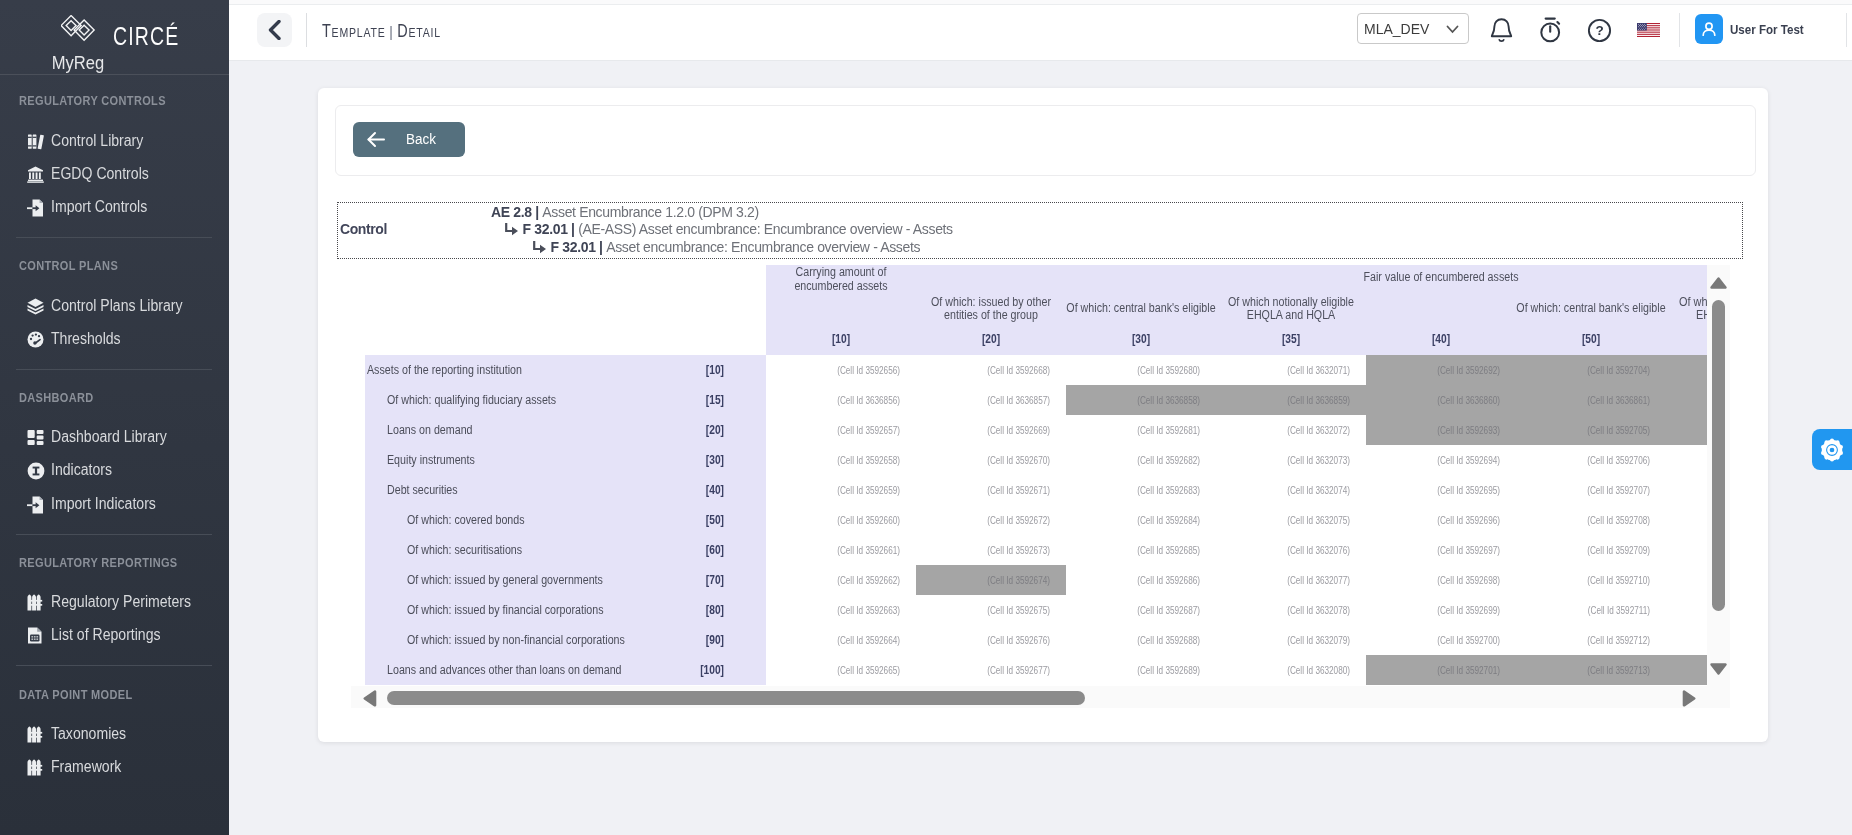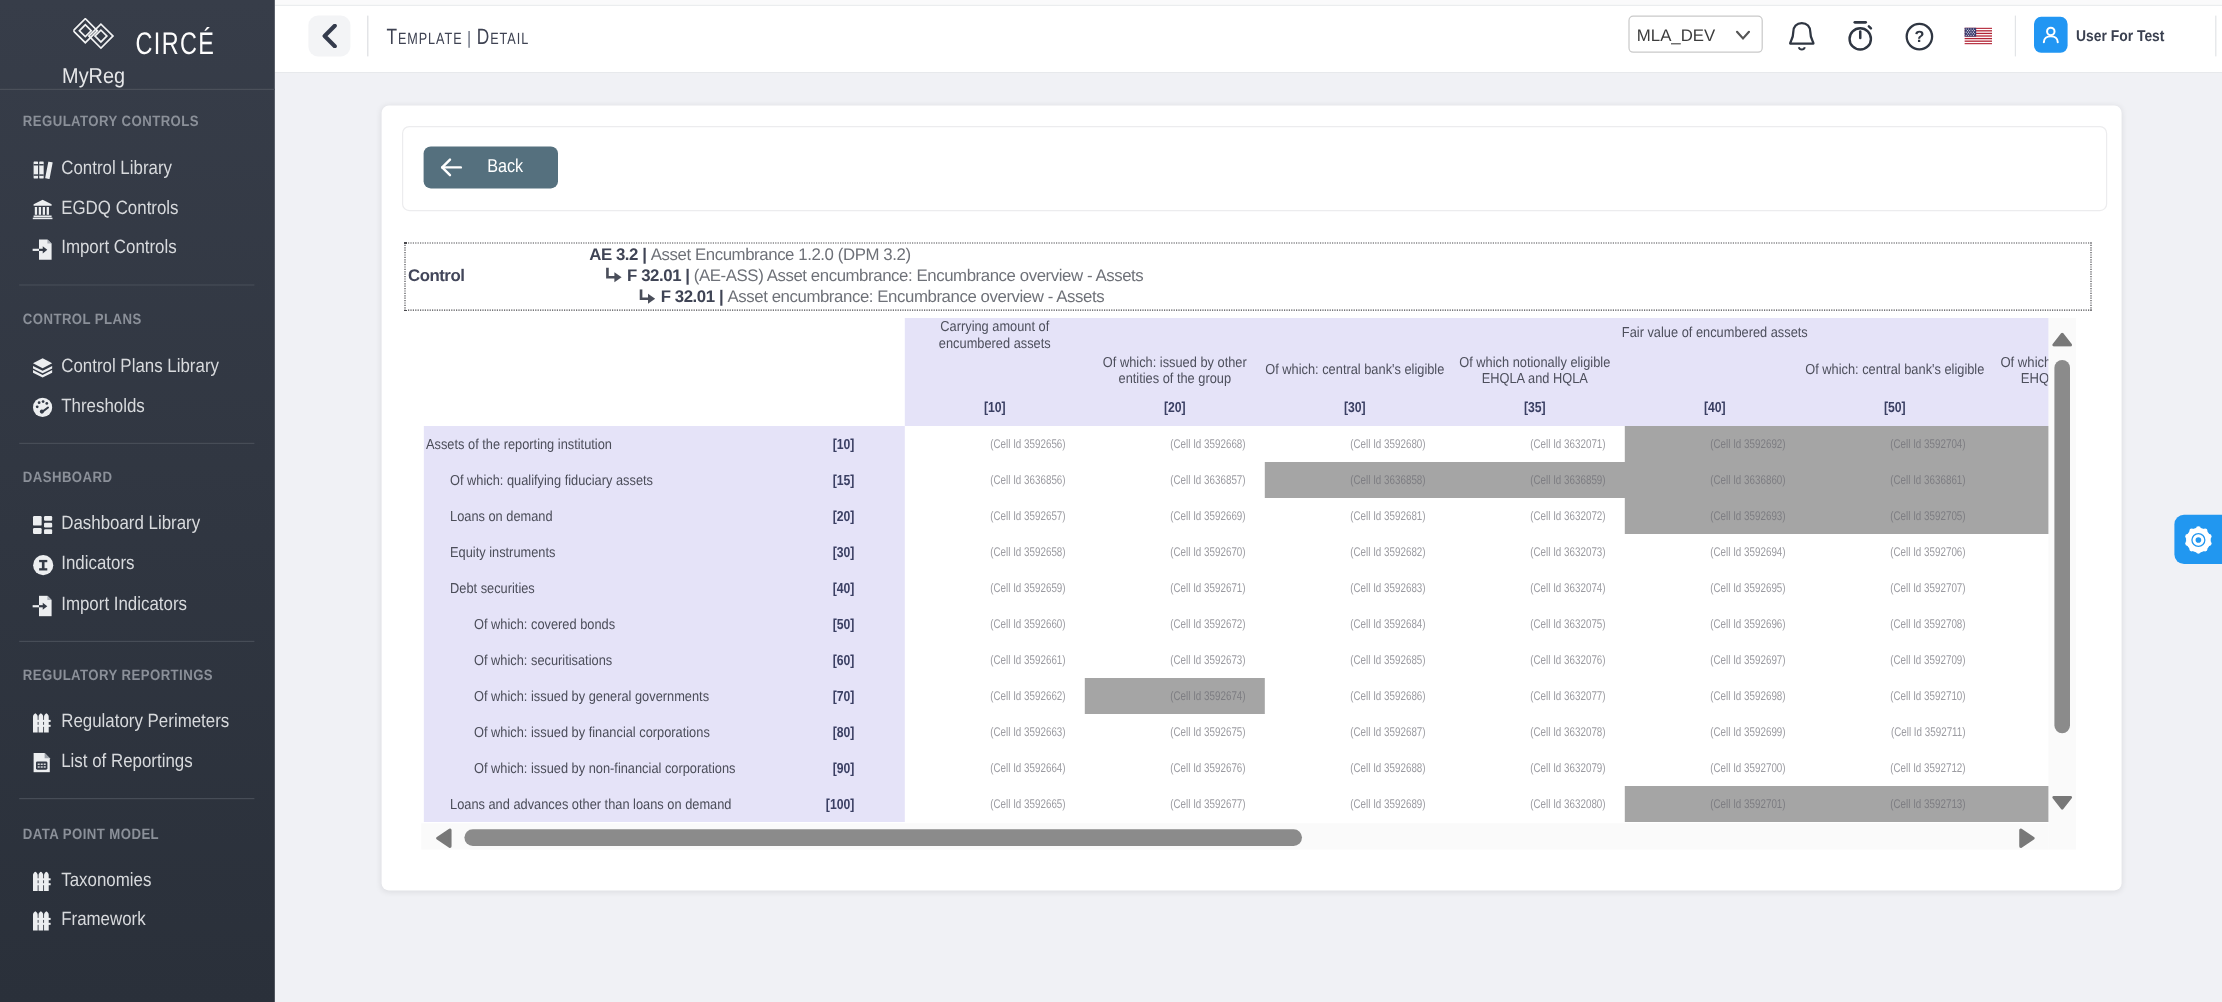--- a/index.html
+++ b/index.html
@@ -219,30 +219,30 @@
 <div class="abs" style="left:335px;top:105px;width:1421px;height:71px;border:1px solid #ececee;border-radius:6px;background:#fff"></div>
 <div class="abs" style="left:353px;top:122px;width:112px;height:35px;border-radius:6px;background:#55707e">
 <svg class="abs" style="left:13px;top:9px" width="20" height="17" viewBox="0 0 20 17" fill="none" stroke="#fff" stroke-width="2" stroke-linecap="round" stroke-linejoin="round">
       <path d="M18 8.5 H2.5"></path>
       <path d="M9 2 L2.5 8.5 L9 15"></path>
     </svg>
 <div class="abs" style="left:53px;top:8px;font-size:15.5px;color:#fff;transform:scaleX(0.87);transform-origin:0 50%">Back</div>
   </div>
 <div class="abs" style="left:337px;top:202px;width:1406px;height:57px;border:1px dotted #48484c;background:#fff"></div>
 <div class="abs" style="left:340px;top:220.5px;font-size:14px;font-weight:bold;letter-spacing:-0.4px;color:#42465a">Control</div>
-<div class="abs" style="left:491px;top:203.5px;font-size:14px;letter-spacing:-0.35px;color:#6e7178;white-space:nowrap"><b style="color:#3f4455">AE 3.2 | </b>Asset Encumbrance 1.2.0 (DPM 3.2)</div>
+<div class="abs" style="left:491px;top:203.5px;font-size:14px;letter-spacing:-0.35px;color:#6e7178;white-space:nowrap"><b style="color:#3f4455">AE 2.8 | </b>Asset Encumbrance 1.2.0 (DPM 3.2)</div>
 <div class="abs" style="left:504px;top:221px;font-size:14px;letter-spacing:-0.35px;color:#6e7178;white-space:nowrap"><svg width="15" height="13" viewBox="0 0 15 13" style="vertical-align:-2px">
       <path d="M2.2 0 V8 H9" stroke="#4a4e5a" stroke-width="2.2" fill="none"></path>
       <path d="M8 3.8 L14 8 L8 12.2 Z" fill="#4a4e5a"></path>
     </svg><b style="color:#3f4455"> F 32.01 | </b>(AE-ASS) Asset encumbrance: Encumbrance overview - Assets</div>
 <div class="abs" style="left:532px;top:238.5px;font-size:14px;letter-spacing:-0.35px;color:#6e7178;white-space:nowrap"><svg width="15" height="13" viewBox="0 0 15 13" style="vertical-align:-2px">
       <path d="M2.2 0 V8 H9" stroke="#4a4e5a" stroke-width="2.2" fill="none"></path>
       <path d="M8 3.8 L14 8 L8 12.2 Z" fill="#4a4e5a"></path>
     </svg><b style="color:#3f4455"> F 32.01 | </b>Asset encumbrance: Encumbrance overview - Assets</div>
-<div class="abs" style="left:353px;top:265px;width:1356px;height:420px;overflow:hidden">
+<div class="abs" style="left:365px;top:265px;width:1356px;height:420px;overflow:hidden">
 <div class="abs" style="left:401px;top:0;width:995px;height:90px;background:#e5e3f8"></div>
 <div class="abs" style="left:0;top:90px;width:401px;height:330px;background:#e5e3f8"></div>
 <div class="abs" style="left:1001px;top:90px;width:395px;height:30px;background:#a5a5a5"></div>
 <div class="abs" style="left:701px;top:120px;width:695px;height:30px;background:#a5a5a5"></div>
 <div class="abs" style="left:1001px;top:150px;width:395px;height:30px;background:#a5a5a5"></div>
 <div class="abs" style="left:551px;top:300px;width:150px;height:30px;background:#a5a5a5"></div>
 <div class="abs" style="left:1001px;top:390px;width:395px;height:30px;background:#a5a5a5"></div>
 <div class="abs" style="left:326px;top:0px;width:300px;text-align:center;font-size:12px;font-weight:normal;color:#4d4f5c;letter-spacing:0;transform:scaleX(0.89)">Carrying amount of</div>
 <div class="abs" style="left:326px;top:14px;width:300px;text-align:center;font-size:12px;font-weight:normal;color:#4d4f5c;letter-spacing:0;transform:scaleX(0.89)">encumbered assets</div>
 <div class="abs" style="left:926px;top:5px;width:300px;text-align:center;font-size:12px;font-weight:normal;color:#4d4f5c;letter-spacing:0;transform:scaleX(0.89)">Fair value of encumbered assets</div>

